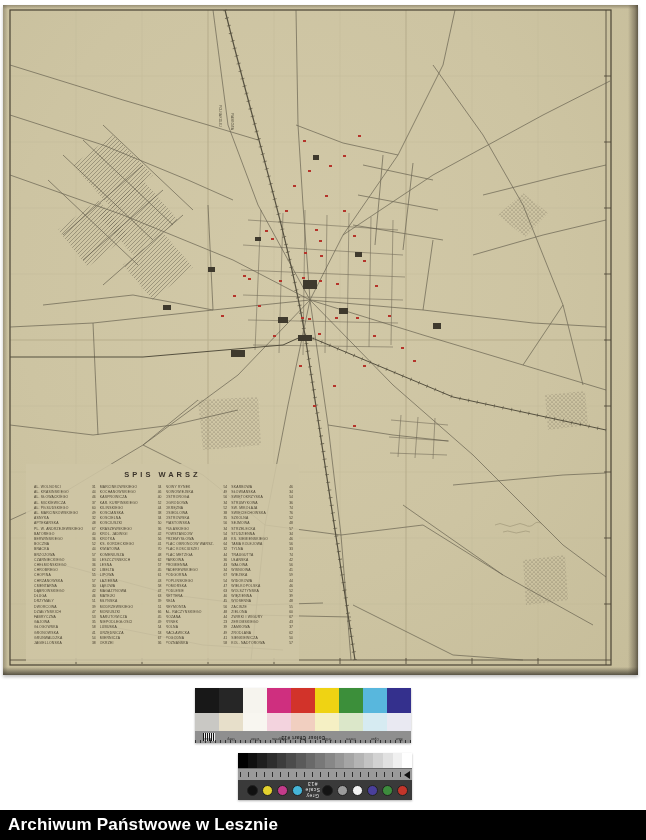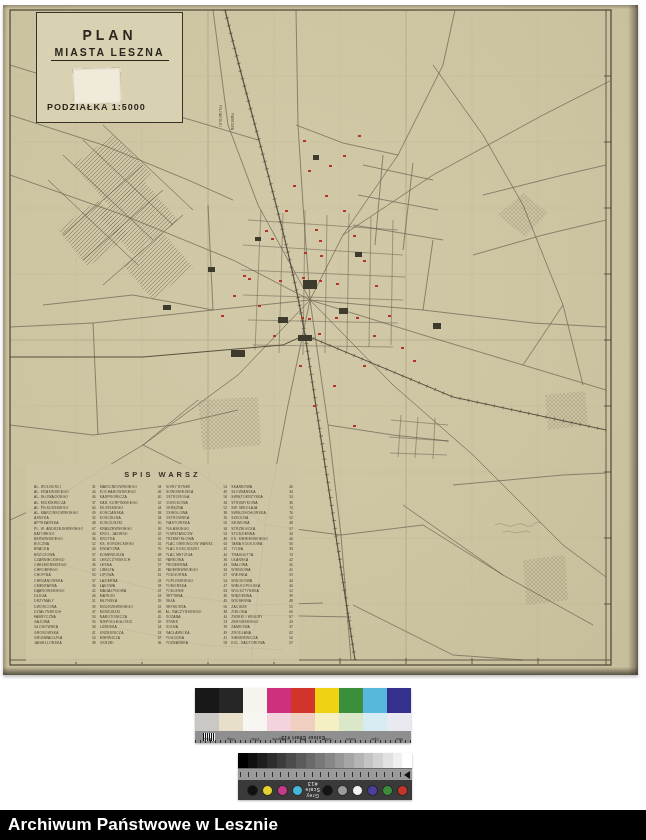--- a/index.html
+++ b/index.html
@@ -276,26 +276,20 @@
       <text transform="translate(216 100) rotate(90)">POLNA KOLEJ</text>
       <text transform="translate(228 108) rotate(90)">PIASKOWA</text>
     </g>
 
     <g stroke="#8d8468" stroke-width="0.6" fill="none" opacity="0.8">
       <path d="M492 520 q5 -3 10 0 t10 0 t10 0 t9 -1 t9 1"></path>
       <path d="M500 527 q5 -2 9 0 t9 0 t9 0"></path>
     </g>
   </svg>
 
-  <div class="titlebox">
-    <div class="l1">PLAN</div>
-    <div class="l2">MIASTA LESZNA</div>
-    <div class="patch"></div>
-    <div class="l3">PODZIAŁKA 1:5000</div>
-  </div>
 
   <div class="spis">
     <div class="hd">SPIS WARSZ</div>
     <div class="cols">
         <div class="col">
           <div class="row">
             <span class="nm">AL. WOLNOŚCI</span>
             <span class="no">31</span>
           </div>
           <div class="row">

